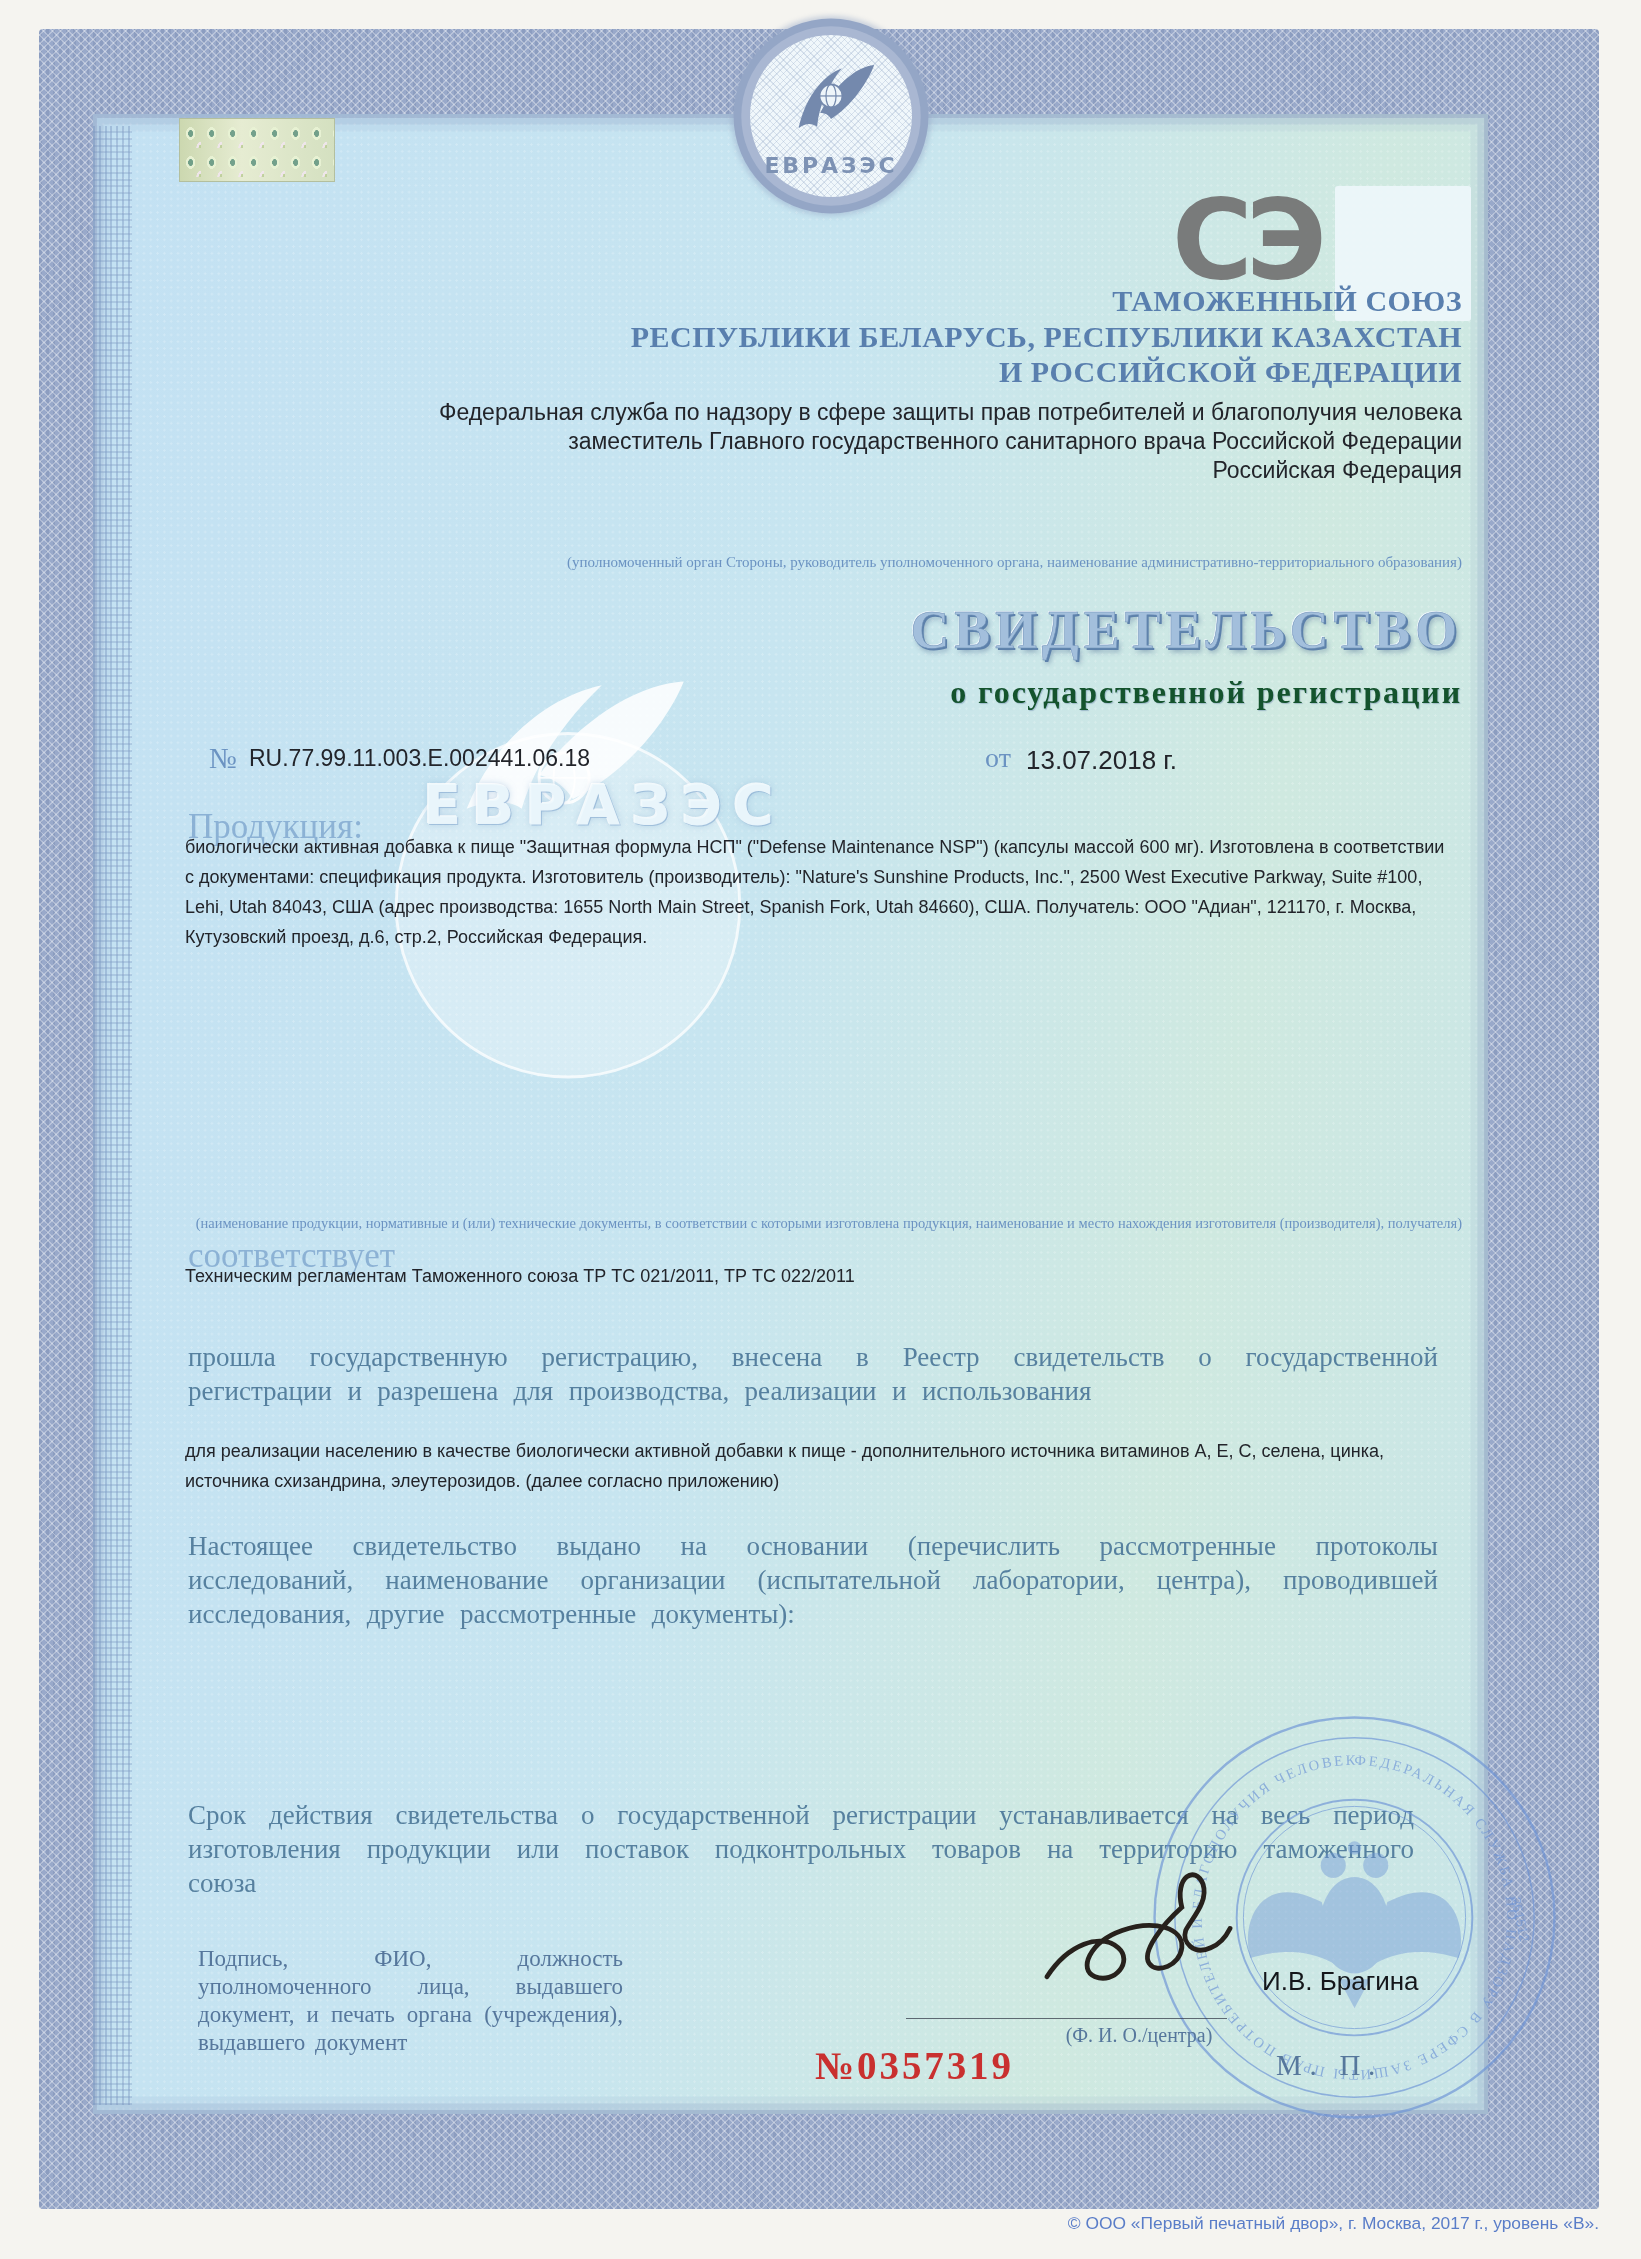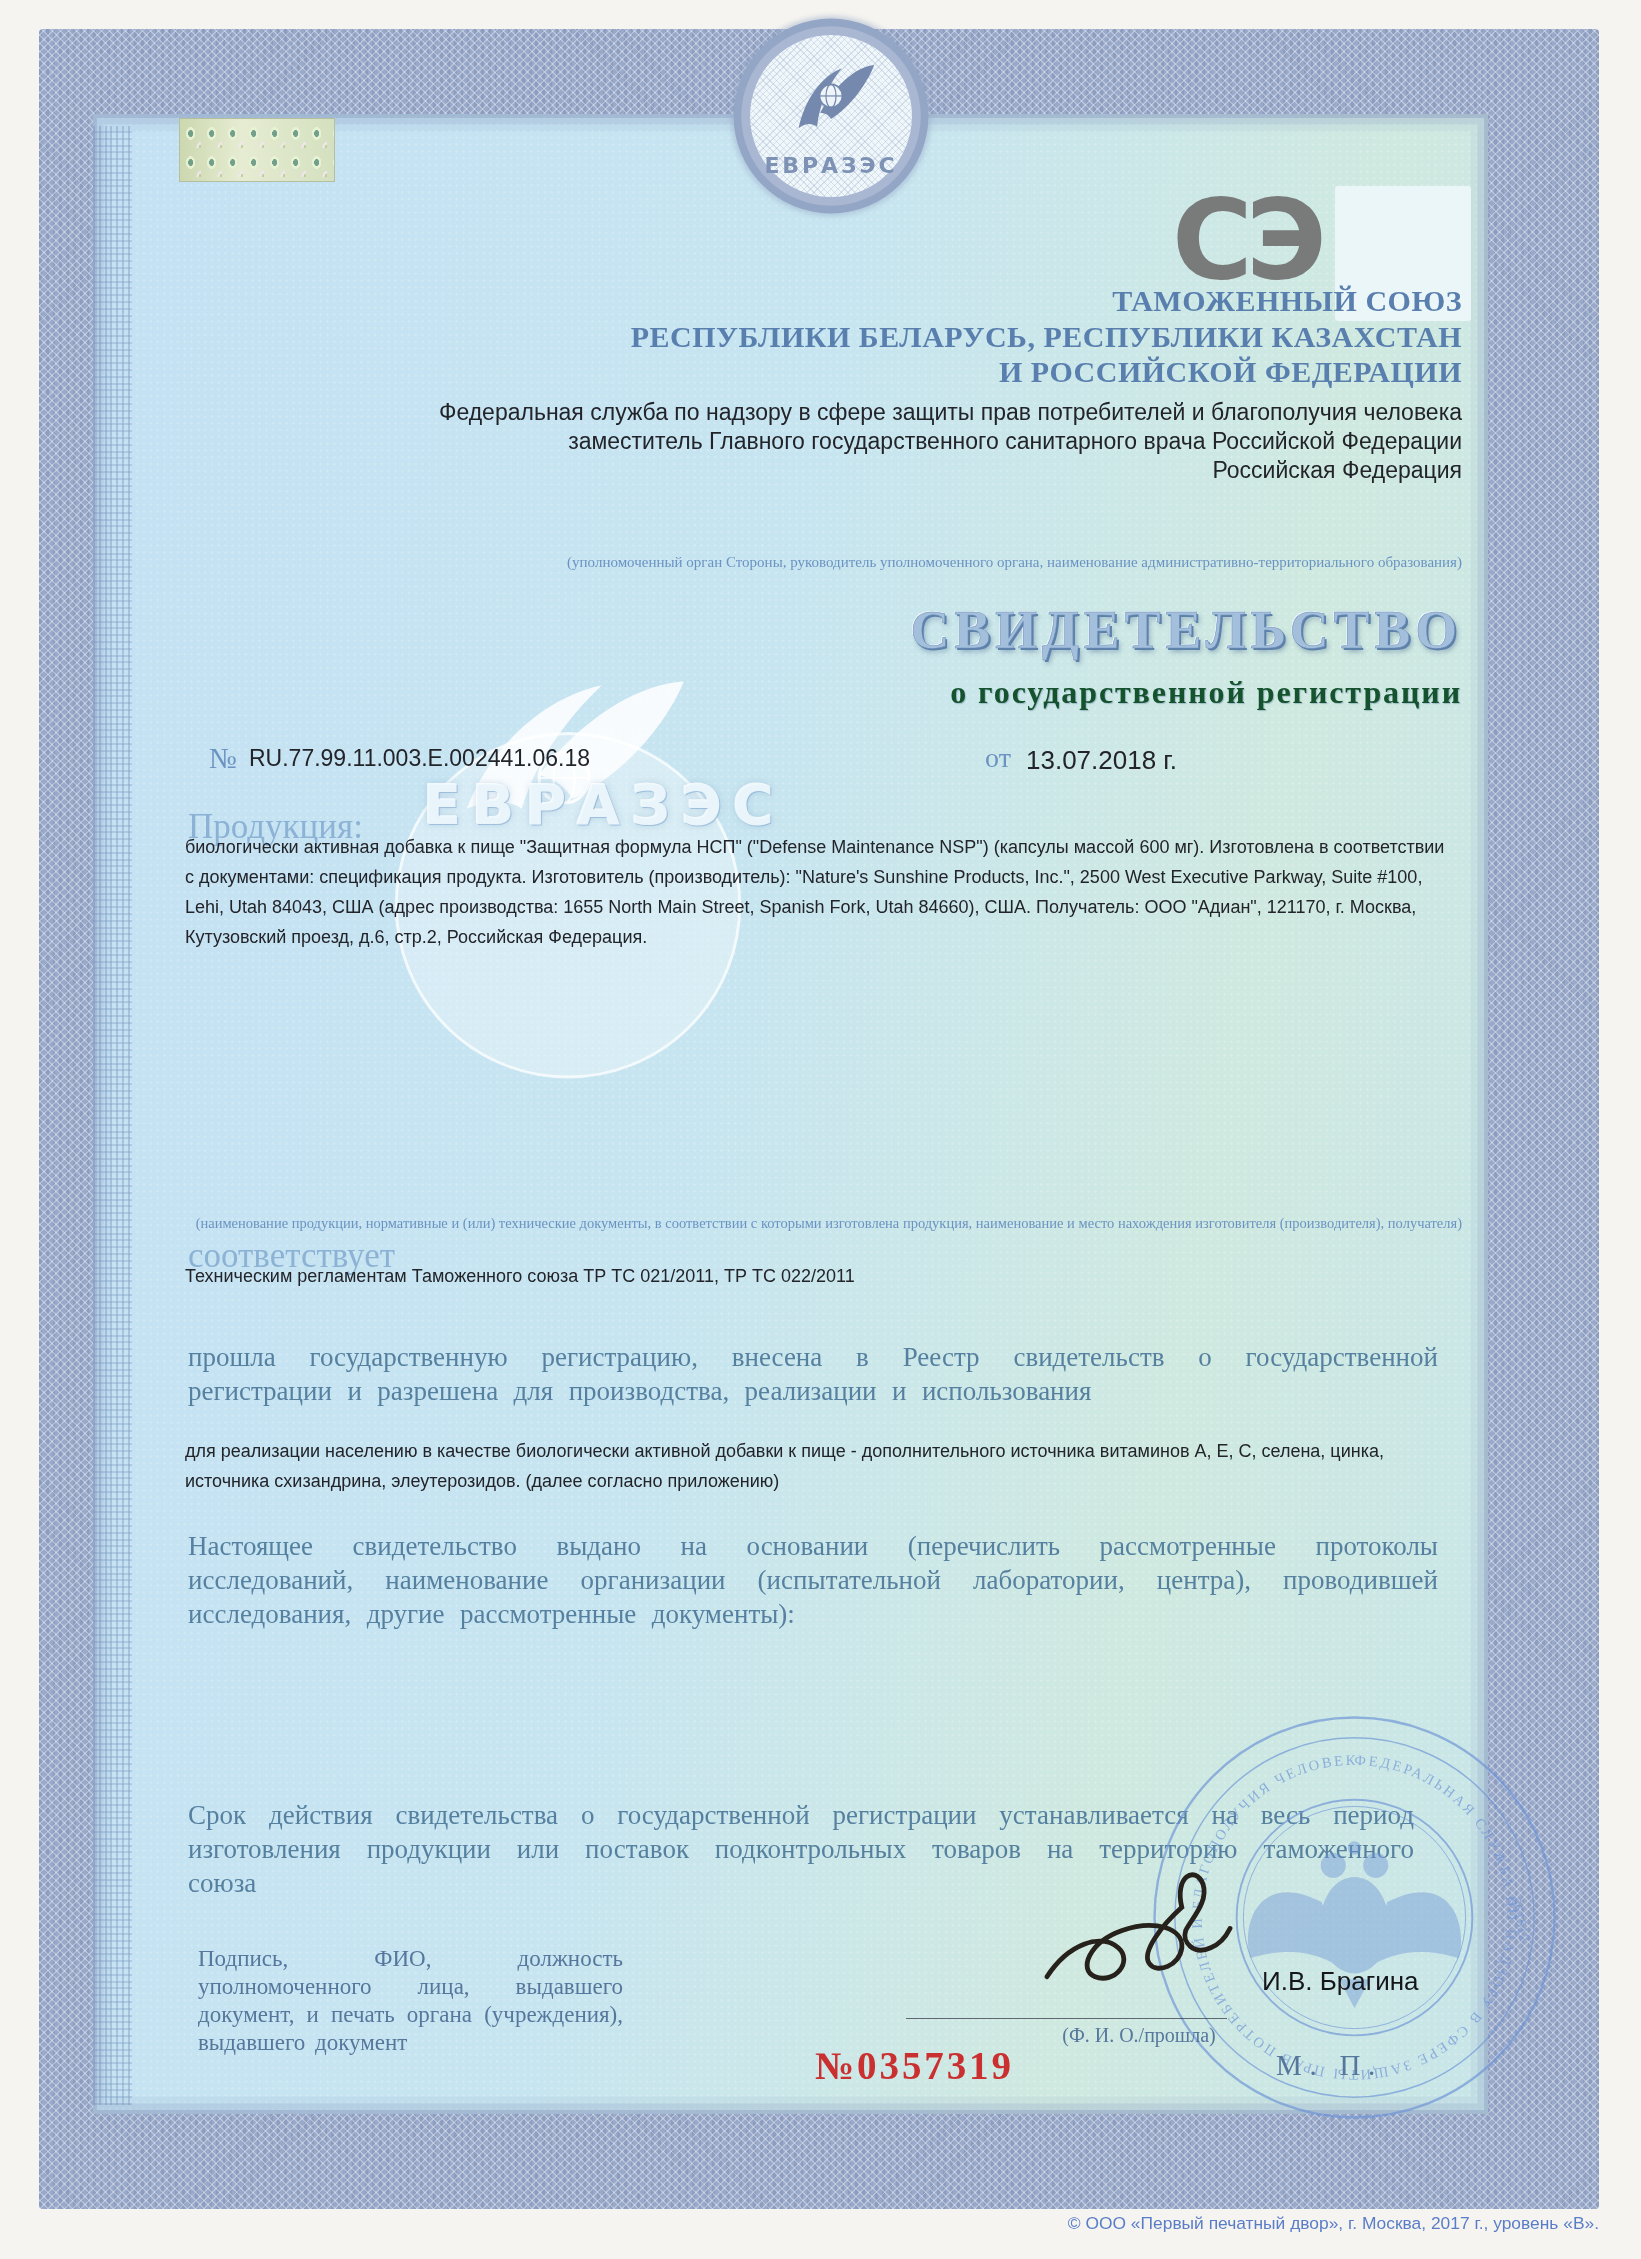--- a/index.html
+++ b/index.html
@@ -176,19 +176,19 @@
   <svg class="sig" width="193" height="159" viewBox="0 0 200 165">
     <g fill="none" stroke="#27211c" stroke-width="5" stroke-linecap="round">
       <path d="M6 118 C28 84 62 72 80 88 C96 102 76 126 56 118 C38 111 50 82 84 70 C118 58 148 68 146 88 C144 106 120 116 112 104 C104 92 126 64 146 46 C138 14 160 2 168 22 C174 40 156 58 150 70 C146 82 158 96 176 88 C186 84 192 76 196 68"></path>
     </g>
   </svg>
 
   <div class="serial">№0357319</div>
 
   <div class="signer sans">И.В. Брагина</div>
   <div class="fio-line"></div>
-  <div class="fio-label">(Ф. И. О./прошла)</div>
+  <div class="fio-label">(Ф. И. О./центра)</div>
   <div class="mp">М. П.</div>
 
   <div class="footer">© ООО «Первый печатный двор»,  г. Москва,  2017 г., уровень «В».</div>
 
 </div>
 
 
 </body></html>

